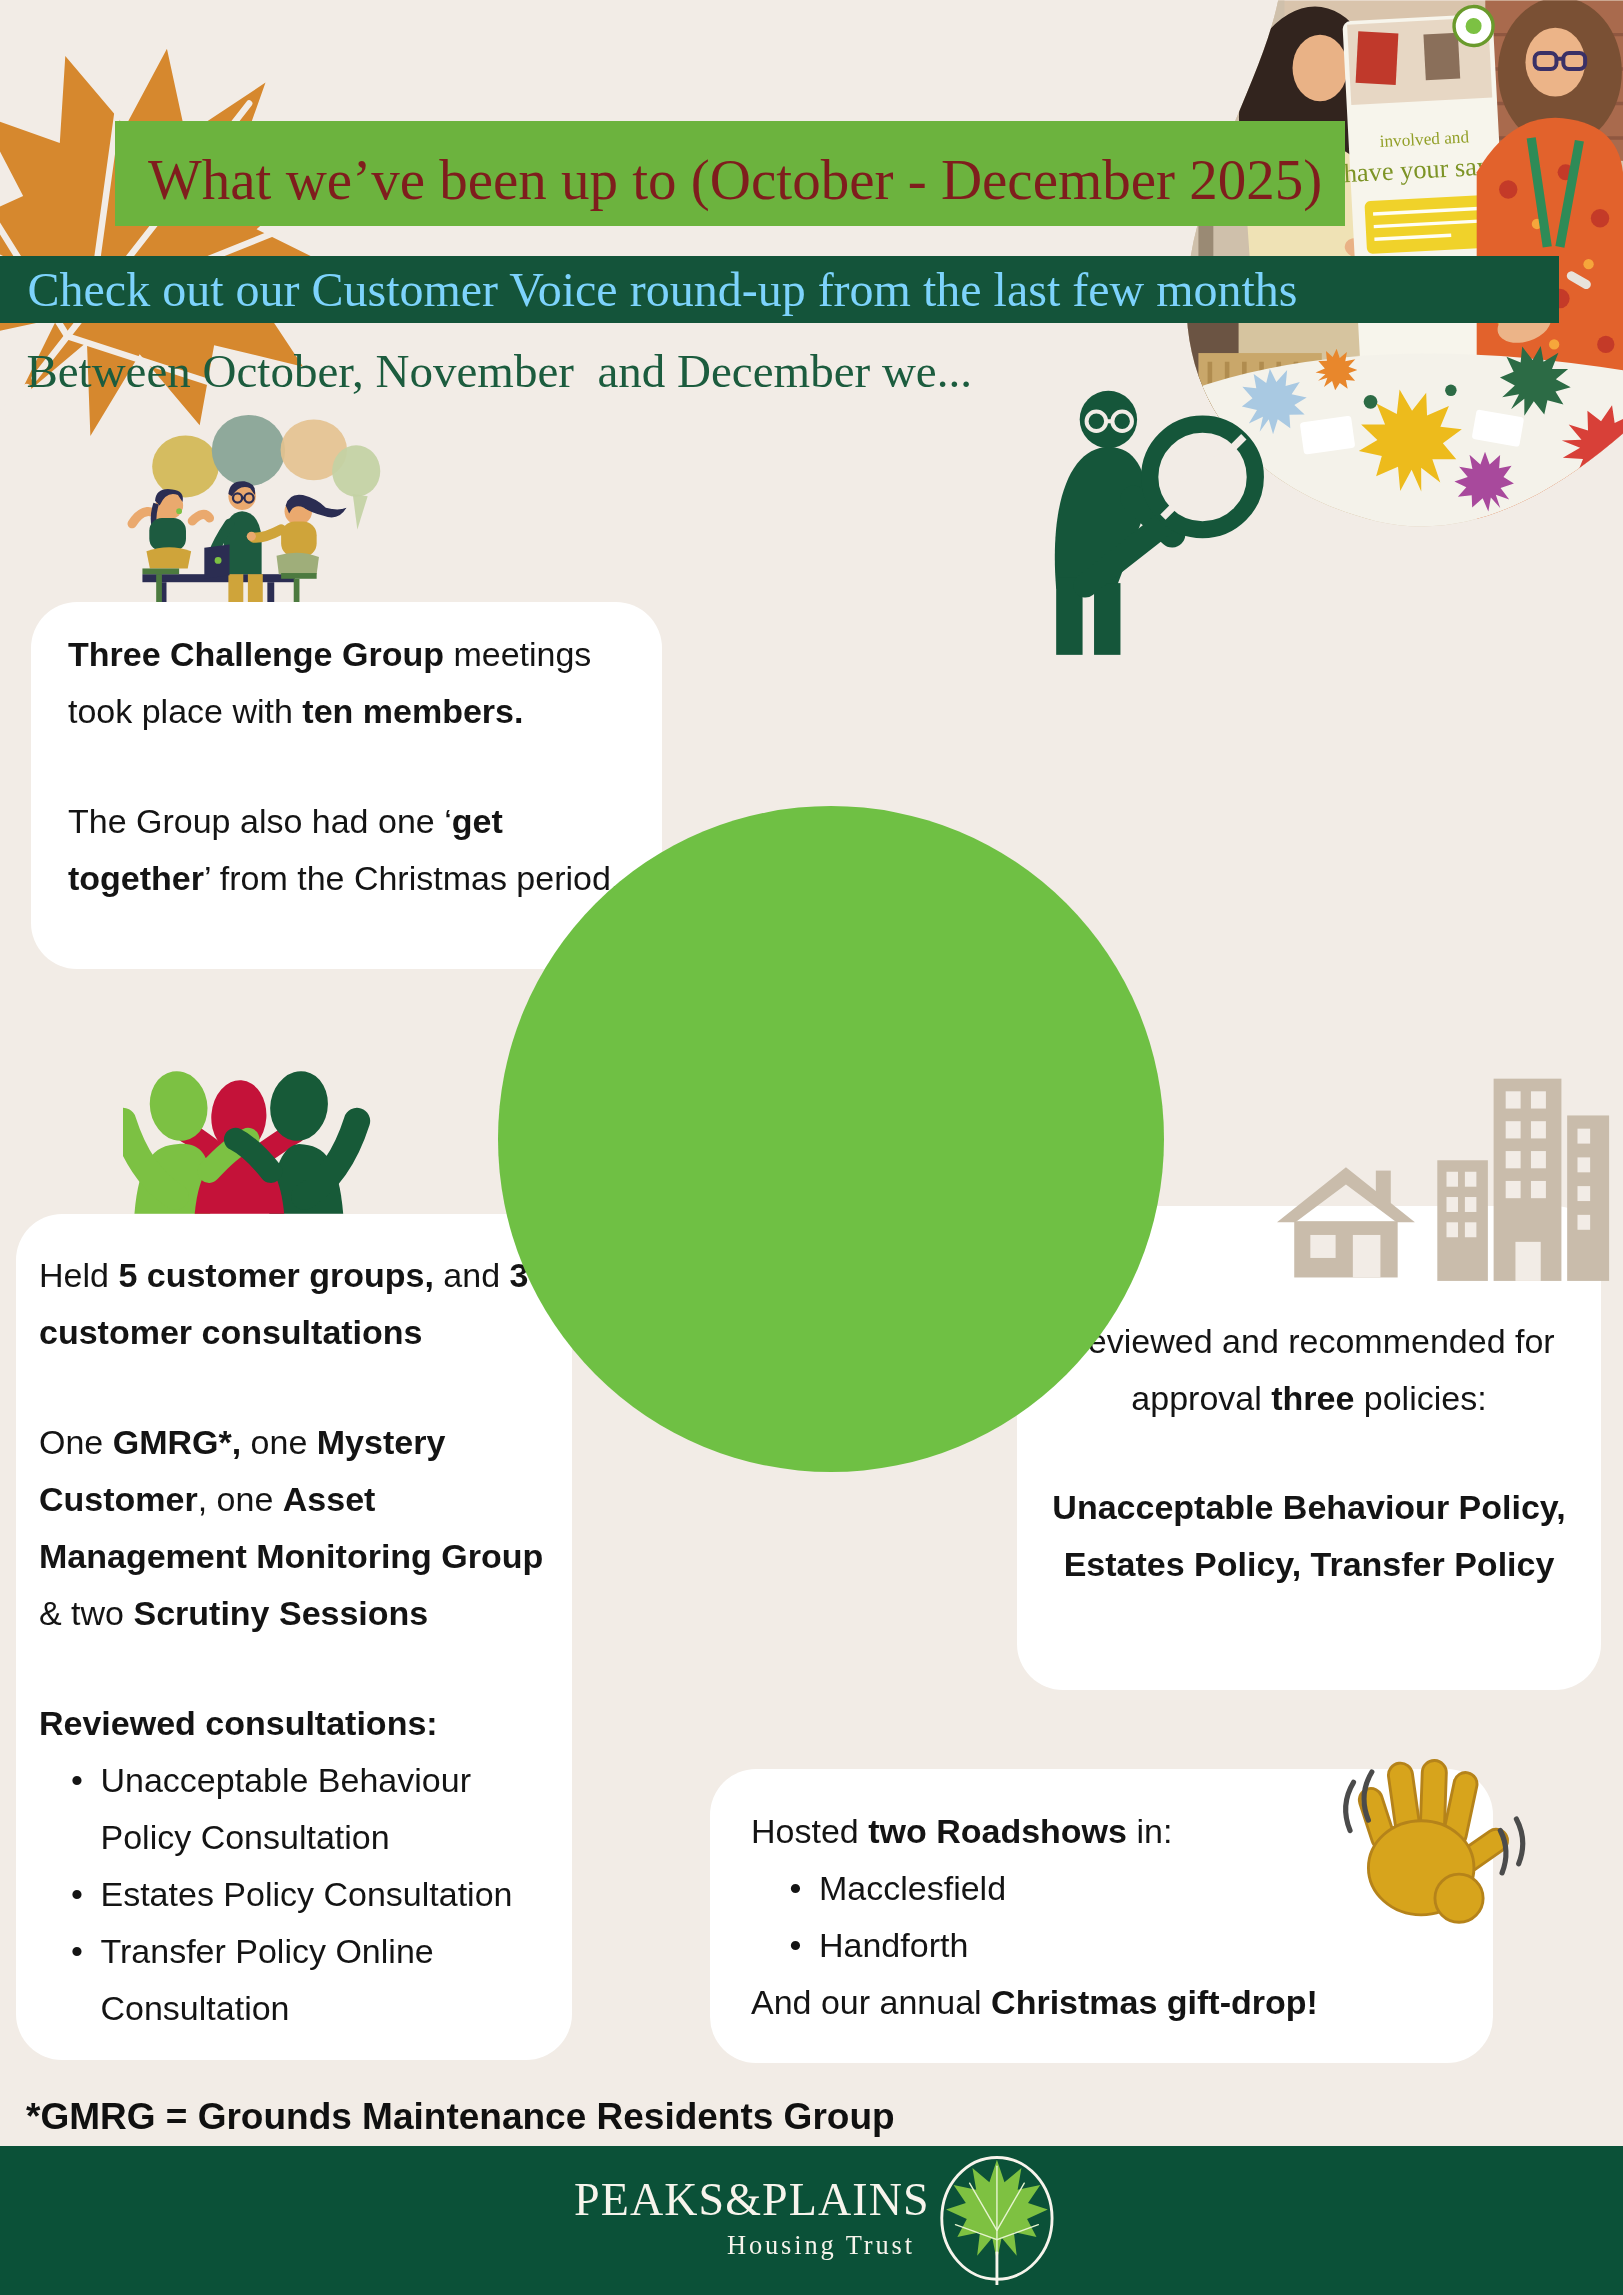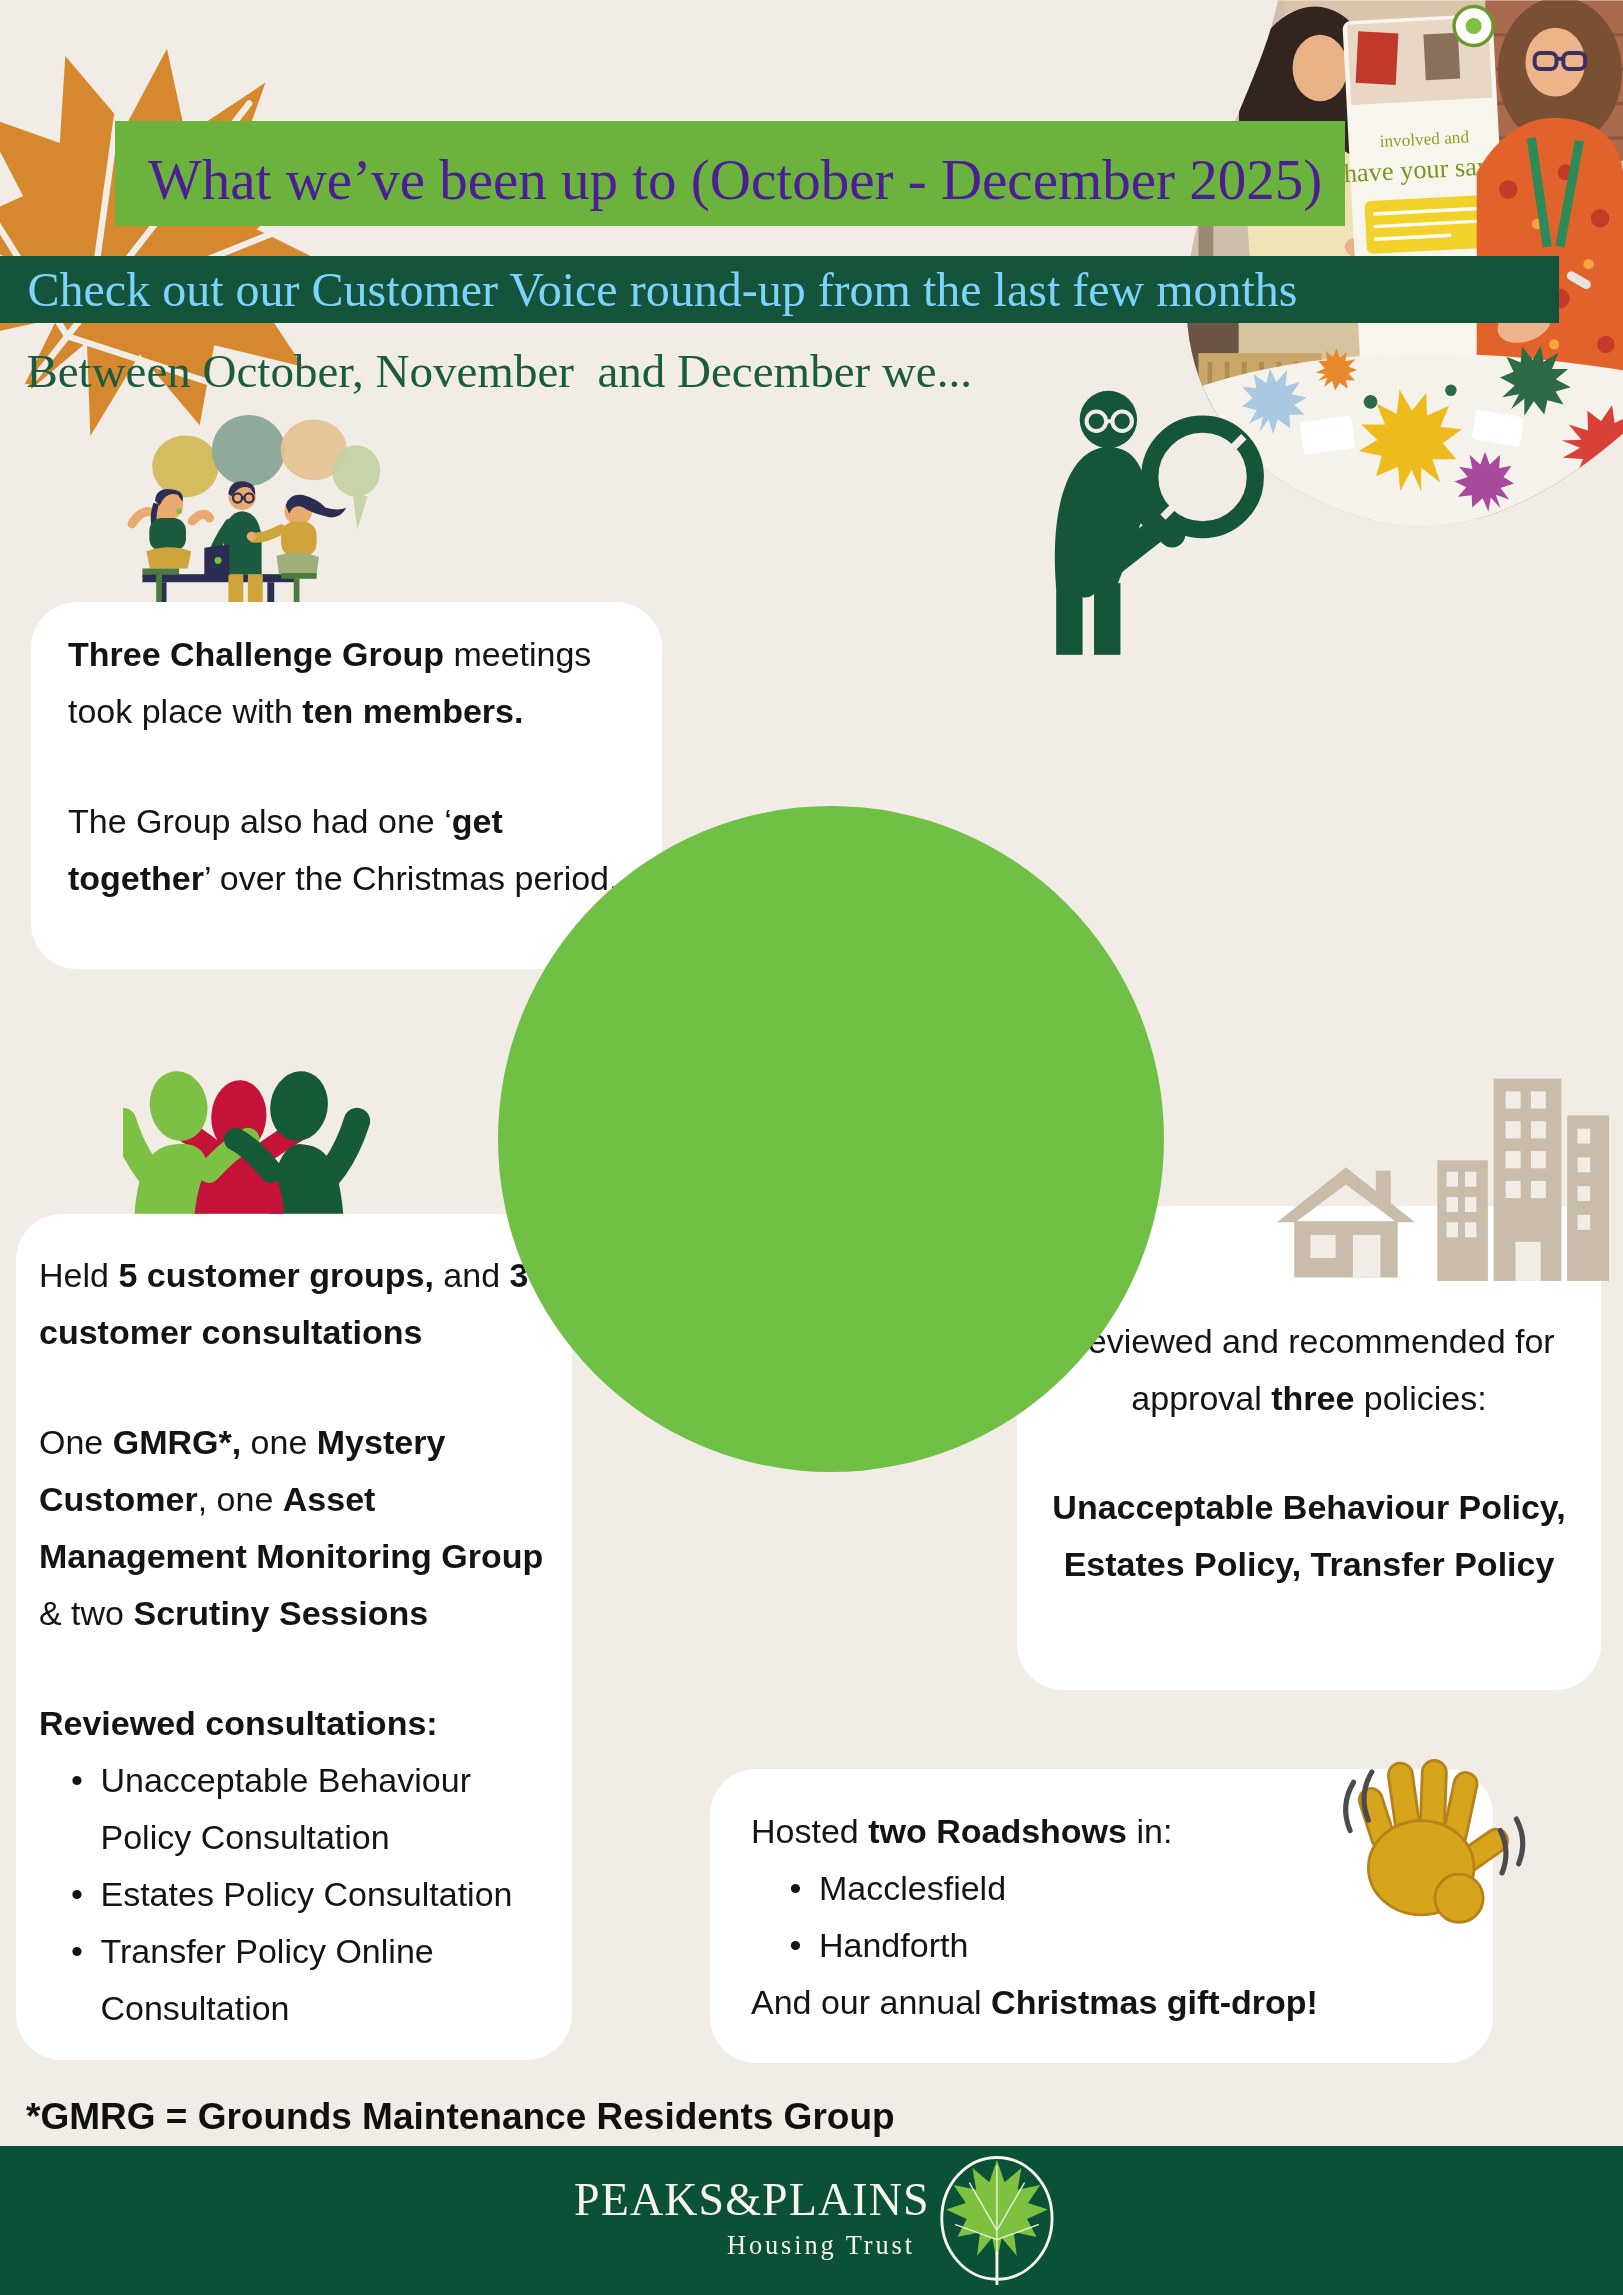--- a/index.html
+++ b/index.html
@@ -8,21 +8,21 @@
     background:#f2ece6; font-family:"Liberation Sans",sans-serif; color:#161616;
   }
   .abs{position:absolute;}
   svg{display:block;}
 
   
   .banner1{
     left:115px; top:121px; width:1230px; height:105px; background:#6cb33e; z-index:5;
     display:flex; align-items:center; padding-left:33px; box-sizing:border-box;
   }
-  .banner1 .t{font-family:"Liberation Serif",serif; font-size:57px; color:#4c1d95; white-space:nowrap;margin-top:12px;}
+  .banner1 .t{font-family:"Liberation Serif",serif; font-size:57px; color:#7f1d1d; white-space:nowrap;margin-top:12px;}
   .banner2{
     left:0; top:256px; width:1559px; height:67px; background:#14543a; z-index:5;
     display:flex; align-items:center; padding-left:27.5px; box-sizing:border-box;
   }
   .banner2 .t{font-family:"Liberation Serif",serif; font-size:48px; color:#7dd3fc; white-space:nowrap;}
   .intro{
     left:26.4px; top:344px; z-index:4;
     font-family:"Liberation Serif",serif; font-size:47px; color:#1c5c3e; white-space:pre-wrap;
   }
 
@@ -344,21 +344,21 @@
     <g fill="none" stroke="#4b4b4b" stroke-width="9" stroke-linecap="round">
       <path d="M34,86 q-24,40 -6,84"></path>
       <path d="M66,68 q-24,40 -6,84"></path>
       <path d="M290,170 q18,36 3,74"></path>
       <path d="M318,150 q20,38 4,78"></path>
     </g>
   </svg>
 
   <div class="abs card card-challenge">
       <div class="para"><span class="b">Three Challenge Group</span><span> meetings took place with </span><span class="b">ten members.</span></div>
-      <div class="para gap"><span>The Group also had one ‘</span><span class="b">get together</span><span>’ over the Christmas period.</span></div>
+      <div class="para gap"><span>The Group also had one ‘</span><span class="b">get together</span><span>’ from the Christmas period.</span></div>
     </div>
   <div class="abs card card-groups">
       <div class="para"><span>Held </span><span class="b">5 customer groups,</span><span> and </span><span class="b">3 customer consultations</span></div>
       <div class="para gap"><span>One </span><span class="b">GMRG*,</span><span> one </span><span class="b">Mystery Customer</span><span>, one </span><span class="b">Asset Management Monitoring Group</span><span> &amp; two </span><span class="b">Scrutiny Sessions</span></div>
       <div class="para gap"><span class="b">Reviewed consultations:</span></div>
       <div class="para bullet"><span>Unacceptable Behaviour Policy Consultation</span></div>
       <div class="para bullet"><span>Estates Policy Consultation</span></div>
       <div class="para bullet"><span>Transfer Policy Online Consultation</span></div>
     </div>
   <div class="abs card card-policies">

